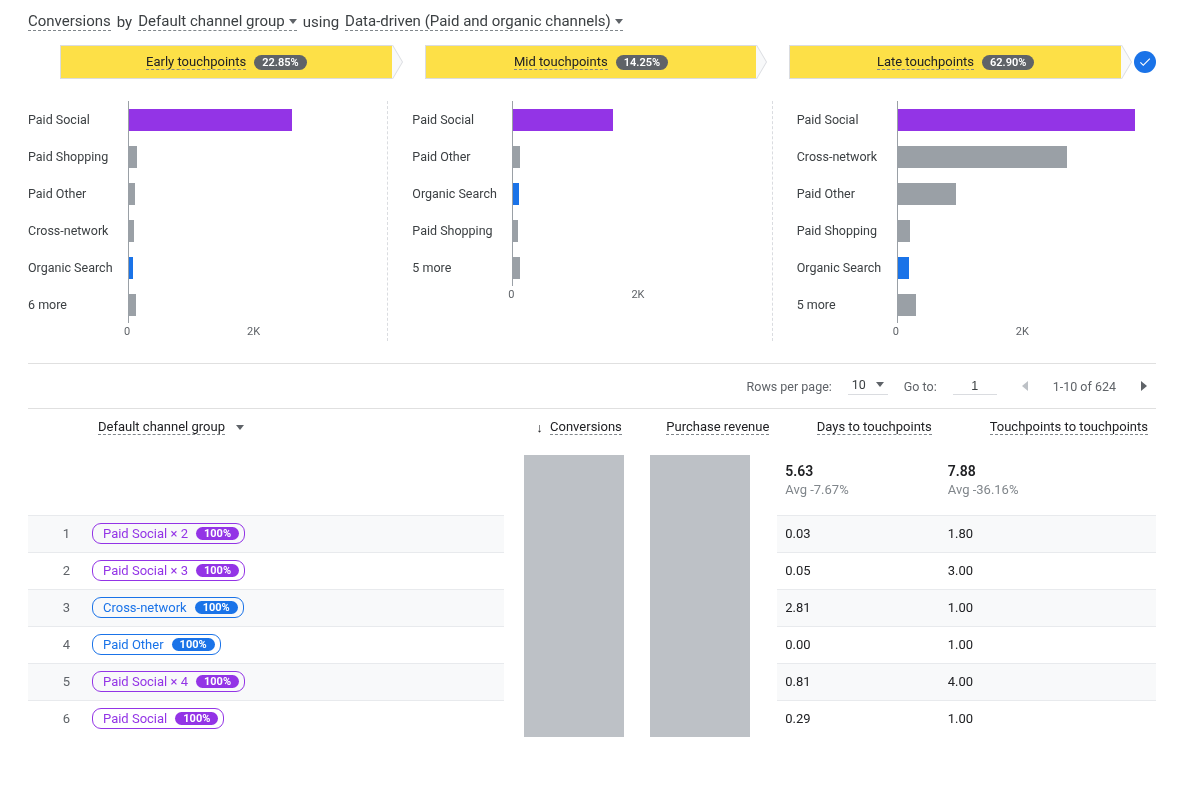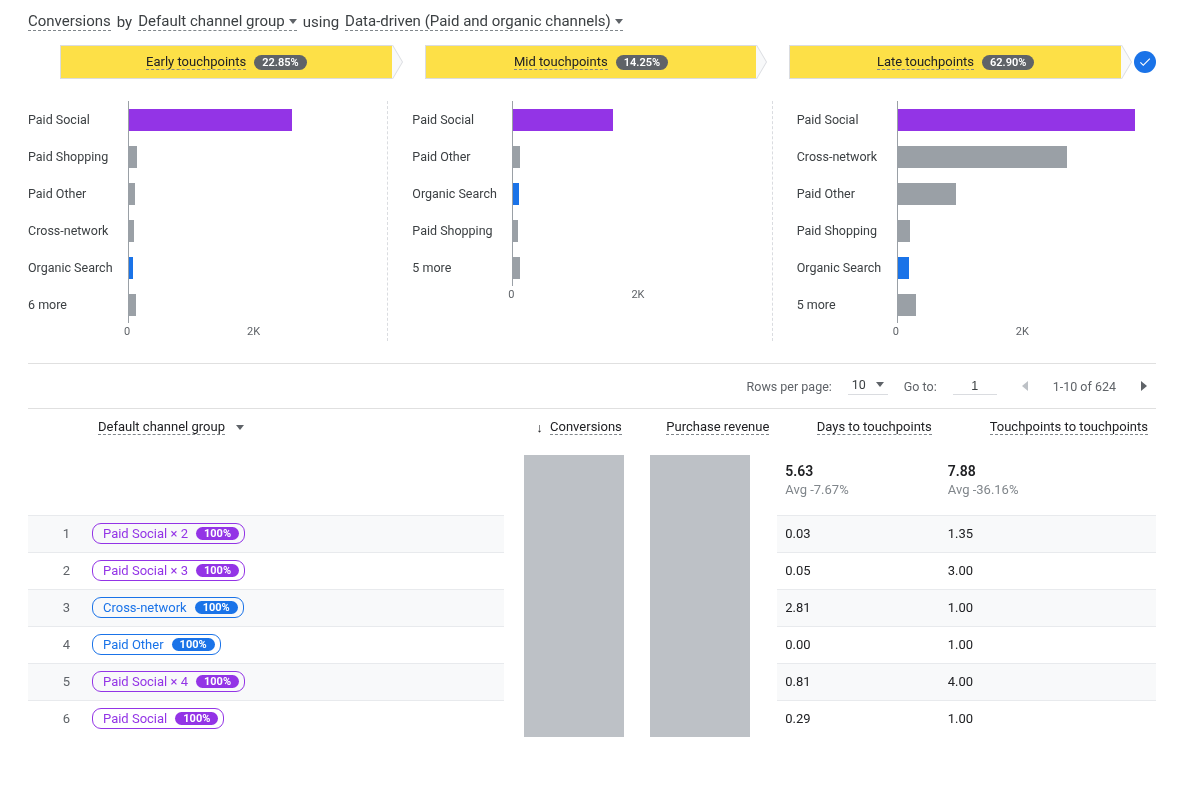--- a/index.html
+++ b/index.html
@@ -455,21 +455,21 @@
           <div class="sub">Avg -36.16%</div>
         </td>
       </tr>
       <tr>
         <td class="idx normal">1</td>
         <td class="chipcell normal"><span class="chip purple">
             <span>Paid Social × 2</span>
             <span class="pct">100%</span>
           </span></td>
         <td class="normal">0.03</td>
-        <td class="normal">1.35</td>
+        <td class="normal">1.80</td>
       </tr>
       <tr>
         <td class="idx normal">2</td>
         <td class="chipcell normal"><span class="chip purple">
             <span>Paid Social × 3</span>
             <span class="pct">100%</span>
           </span></td>
         <td class="normal">0.05</td>
         <td class="normal">3.00</td>
       </tr>

